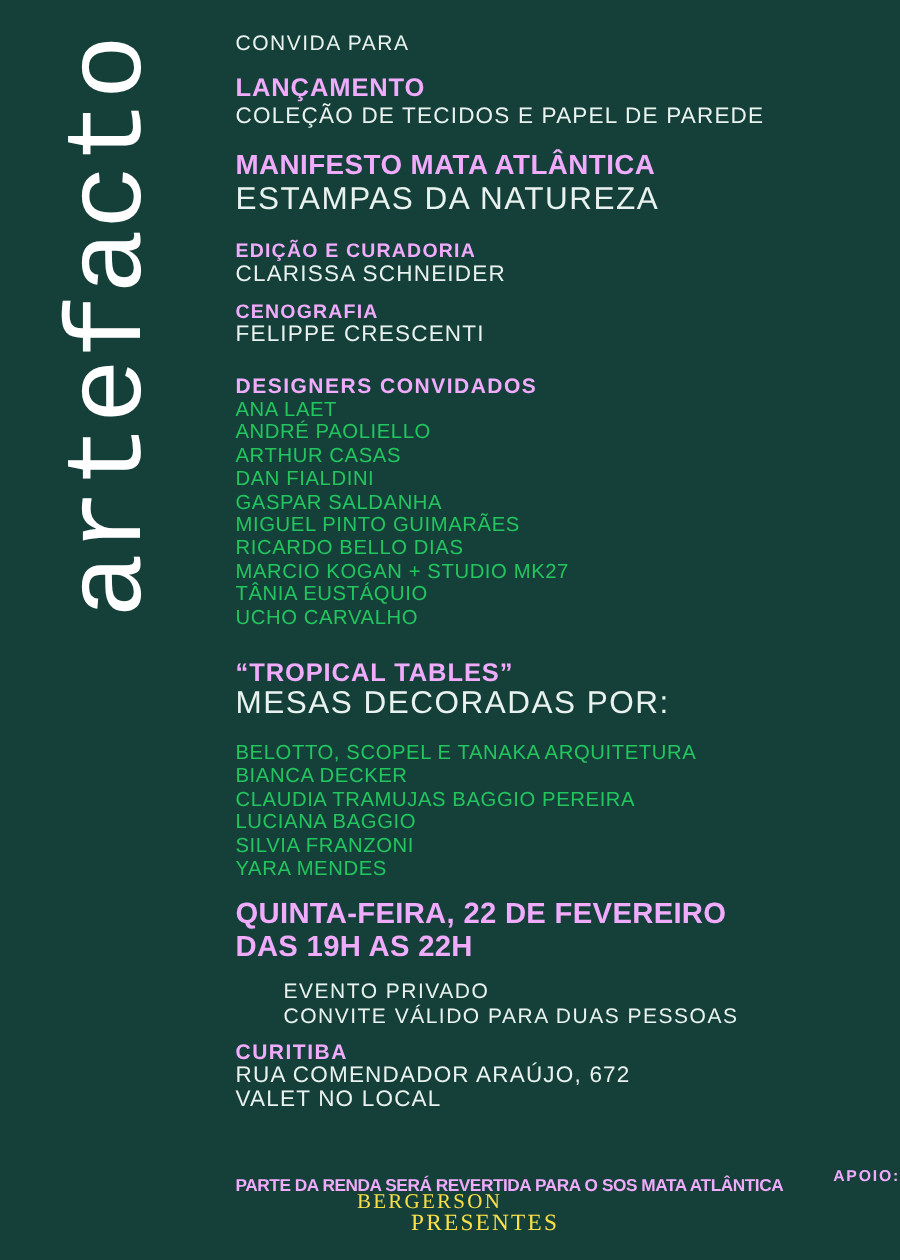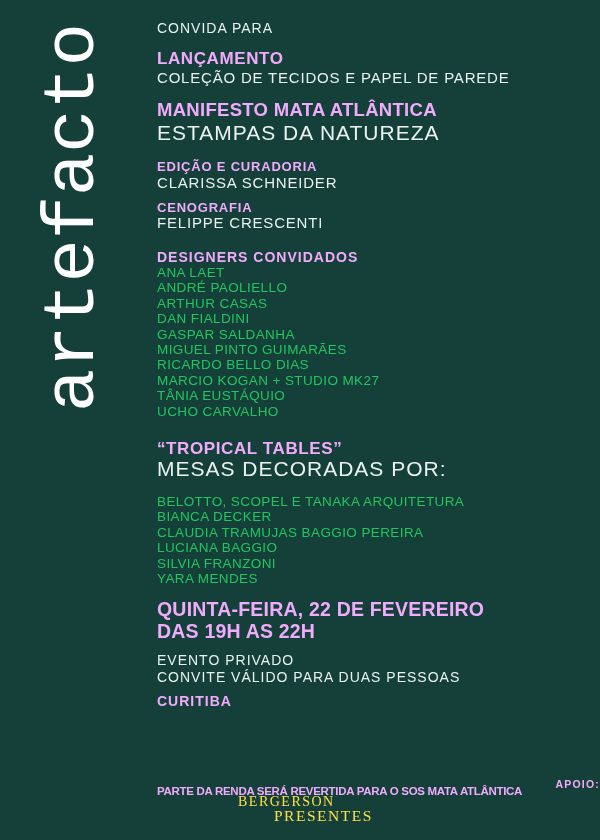--- a/index.html
+++ b/index.html
@@ -37,21 +37,21 @@
   .fs13n{ font-size: 13.5px; letter-spacing: 0.4px; }
   .fs14 { font-size: 14px;  letter-spacing: 1px; }
   .fs15 { font-size: 15px;  letter-spacing: 0.8px; }
   .fs17 { font-size: 17px;  letter-spacing: 0.6px; }
   .fs18 { font-size: 18.5px; letter-spacing: 0.3px; }
   .fs19 { font-size: 19.5px; letter-spacing: 0.2px; }
   .fs21 { font-size: 21px;  letter-spacing: 1px; }
   .tight { letter-spacing: -0.3px; font-size: 11.5px; margin-top: 36px; }
 
   .lh154 > div { line-height: 15.4px; }
-  .lh165 > div { line-height: 16.5px; }
+  .lh165 > div { line-height: 16.5px; margin-left: 32px; }
   .lh155 > div { line-height: 15.5px; }
   .lh215 { line-height: 21.5px; }
 
   .centered { left: 0; width: 600px; text-align: right; }
   .seriflogo {
     font-family: "Liberation Serif", serif;
     color: #fde047;
     white-space: nowrap;
   }
 </style>
@@ -113,20 +113,24 @@
     <div>DAS 19H AS 22H</div>
   </div>
 
   <div class="blk lt fs14 lh165" style="top:652px">
     <div>EVENTO PRIVADO</div>
     <div>CONVITE VÁLIDO PARA DUAS PESSOAS</div>
   </div>
 
   <div class="blk w b fs14" style="top:693px">CURITIBA</div>
 
+  <div class="blk lt fs15 lh155" style="top:709px">
+    <div>RUA COMENDADOR ARAÚJO, 672</div>
+    <div>VALET NO LOCAL</div>
+  </div>
 
   <div class="blk w b tight" style="top:749px">PARTE DA RENDA SERÁ REVERTIDA PARA O SOS MATA ATLÂNTICA</div>
 
   <div class="blk w b fs10 centered" style="top:778px">APOIO:</div>
 
   <div class="seriflogo" style="position:absolute; left:238px; top:794px; font-size:14px; letter-spacing:1.5px;">BERGERSON</div>
 
   <div class="seriflogo" style="position:absolute; left:274px; top:807px; font-size:15.5px; letter-spacing:1.5px;text-align:right;">PRESENTES</div>
 
 </div>

